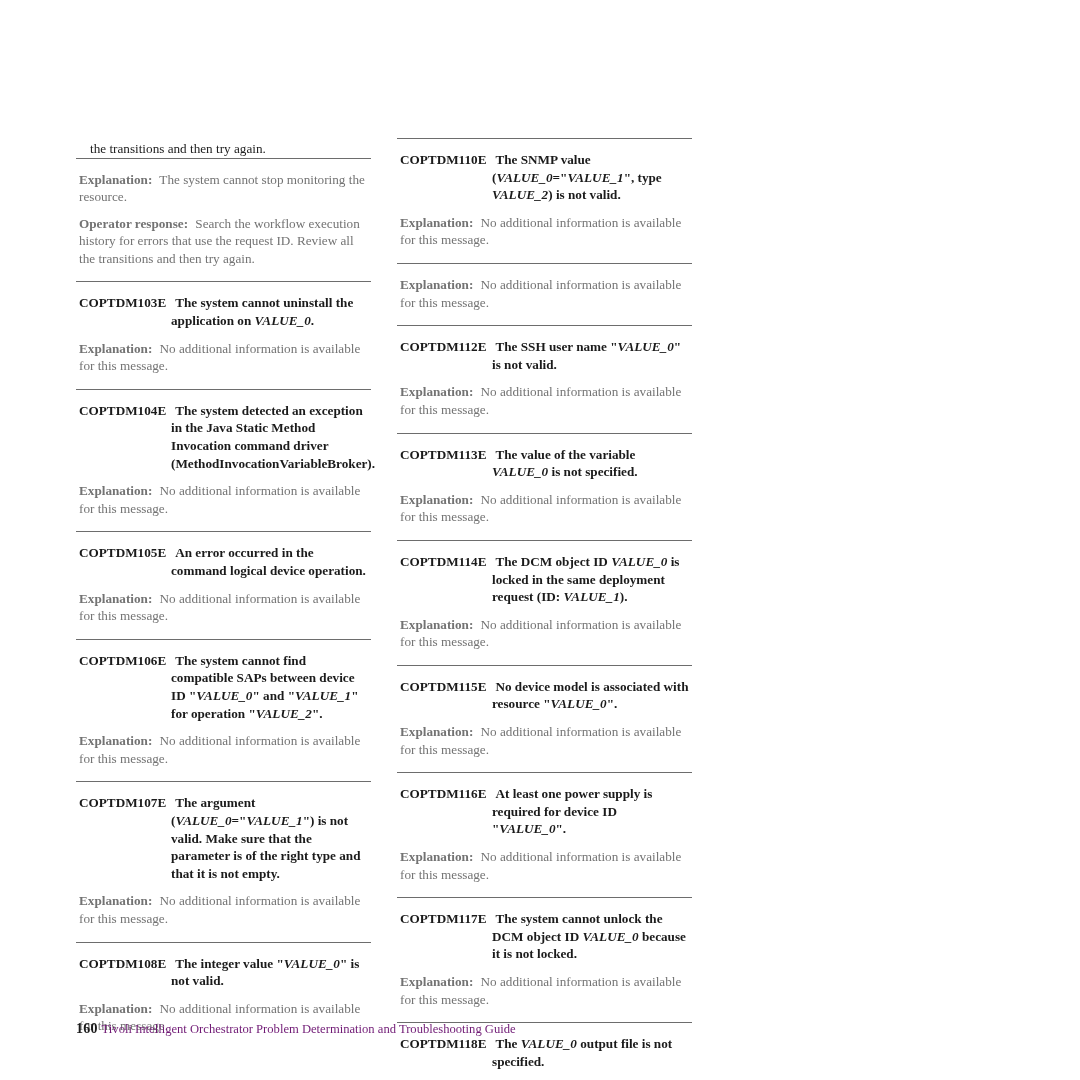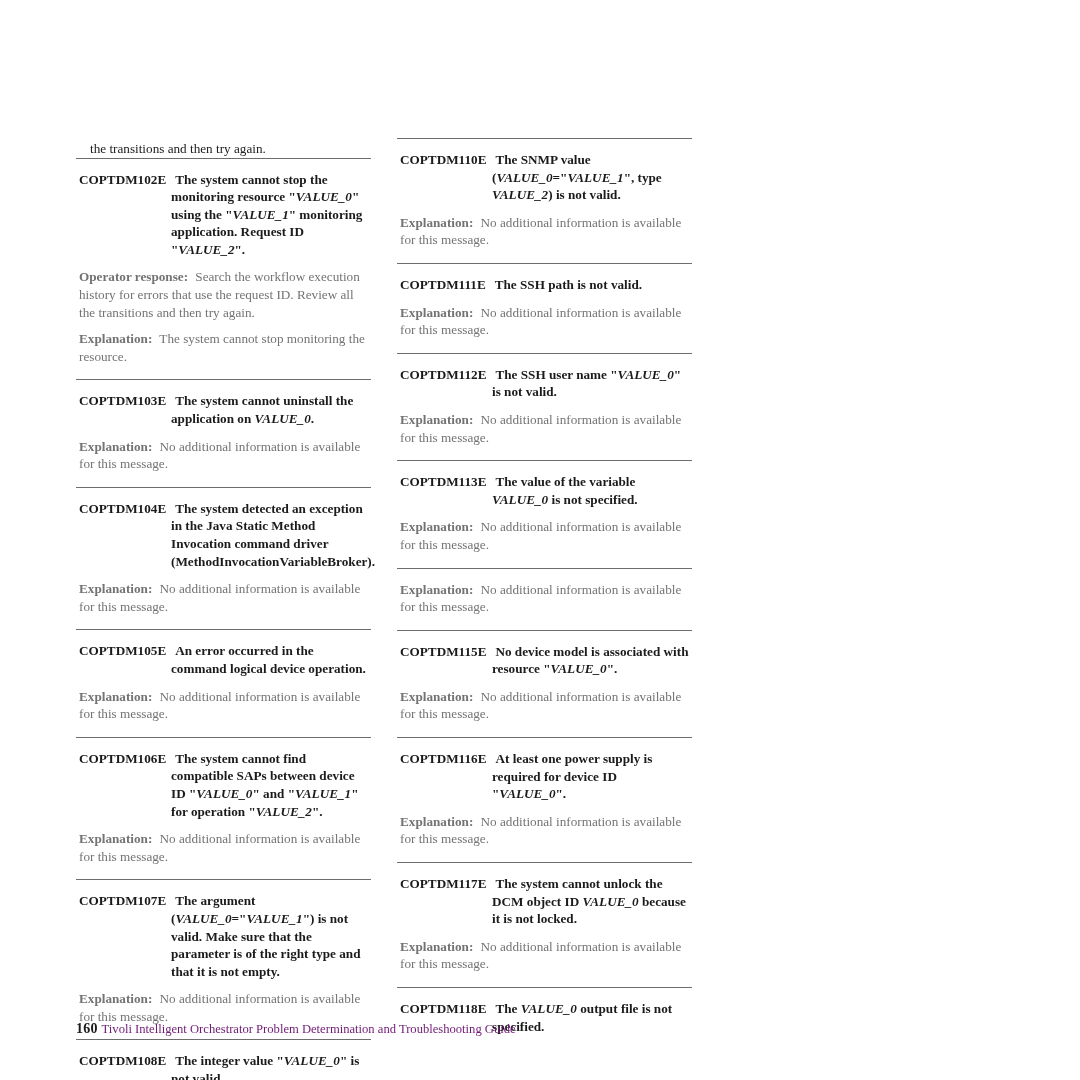--- a/index.html
+++ b/index.html
@@ -124,23 +124,22 @@
 
 <div class="page">
 
   <div class="columns">
 
     <div class="col col-left">
       <p class="orphan">the transitions and then try again.</p>
       <div id="left-blocks">
           <hr class="rule">
           <div class="msg">
-            <div class="msg-head"><span class="msg-code">COPTDM102E</span><span>The system cannot stop the monitoring resource "<i>VALUE_0</i>" using the "<i>VALUE_1</i>" monitoring application. Request ID "<i>VALUE_2</i>".</span></div>
+            <p class="para"><span class="lbl">Explanation:</span><span> The system cannot stop monitoring the resource.</span></p>
             <p class="para"><span class="lbl">Operator response:</span><span> Search the workflow execution history for errors that use the request ID. Review all the transitions and then try again.</span></p>
-            <p class="para"><span class="lbl">Explanation:</span><span> The system cannot stop monitoring the resource.</span></p>
           </div>
           <div class="blk-gap"></div>
           <hr class="rule">
           <div class="msg">
             <div class="msg-head"><span class="msg-code">COPTDM103E</span><span>The system cannot uninstall the application on <i>VALUE_0</i>.</span></div>
             <p class="para"><span class="lbl">Explanation:</span><span> No additional information is available for this message.</span></p>
           </div>
           <div class="blk-gap"></div>
           <hr class="rule">
           <div class="msg">
@@ -177,38 +176,38 @@
     <div class="col col-right">
       <div id="right-blocks">
           <hr class="rule">
           <div class="msg">
             <div class="msg-head"><span class="msg-code">COPTDM110E</span><span>The SNMP value (<i>VALUE_0</i>="<i>VALUE_1</i>", type <i>VALUE_2</i>) is not valid.</span></div>
             <p class="para"><span class="lbl">Explanation:</span><span> No additional information is available for this message.</span></p>
           </div>
           <div class="blk-gap"></div>
           <hr class="rule">
           <div class="msg">
-            <div class="msg-head"><span class="msg-code">COPTDM111E</span><span>The SSH path is not valid.</span></div>
             <p class="para"><span class="lbl">Explanation:</span><span> No additional information is available for this message.</span></p>
           </div>
           <div class="blk-gap"></div>
           <hr class="rule">
           <div class="msg">
             <div class="msg-head"><span class="msg-code">COPTDM112E</span><span>The SSH user name "<i>VALUE_0</i>" is not valid.</span></div>
             <p class="para"><span class="lbl">Explanation:</span><span> No additional information is available for this message.</span></p>
           </div>
           <div class="blk-gap"></div>
           <hr class="rule">
           <div class="msg">
             <div class="msg-head"><span class="msg-code">COPTDM113E</span><span>The value of the variable <i>VALUE_0</i> is not specified.</span></div>
             <p class="para"><span class="lbl">Explanation:</span><span> No additional information is available for this message.</span></p>
           </div>
           <div class="blk-gap"></div>
           <hr class="rule">
           <div class="msg">
+            <div class="msg-head"><span class="msg-code">COPTDM114E</span><span>The DCM object ID <i>VALUE_0</i> is locked in the same deployment request (ID: <i>VALUE_1</i>).</span></div>
             <p class="para"><span class="lbl">Explanation:</span><span> No additional information is available for this message.</span></p>
           </div>
           <div class="blk-gap"></div>
           <hr class="rule">
           <div class="msg">
             <div class="msg-head"><span class="msg-code">COPTDM115E</span><span>No device model is associated with resource "<i>VALUE_0</i>".</span></div>
             <p class="para"><span class="lbl">Explanation:</span><span> No additional information is available for this message.</span></p>
           </div>
           <div class="blk-gap"></div>
           <hr class="rule">

